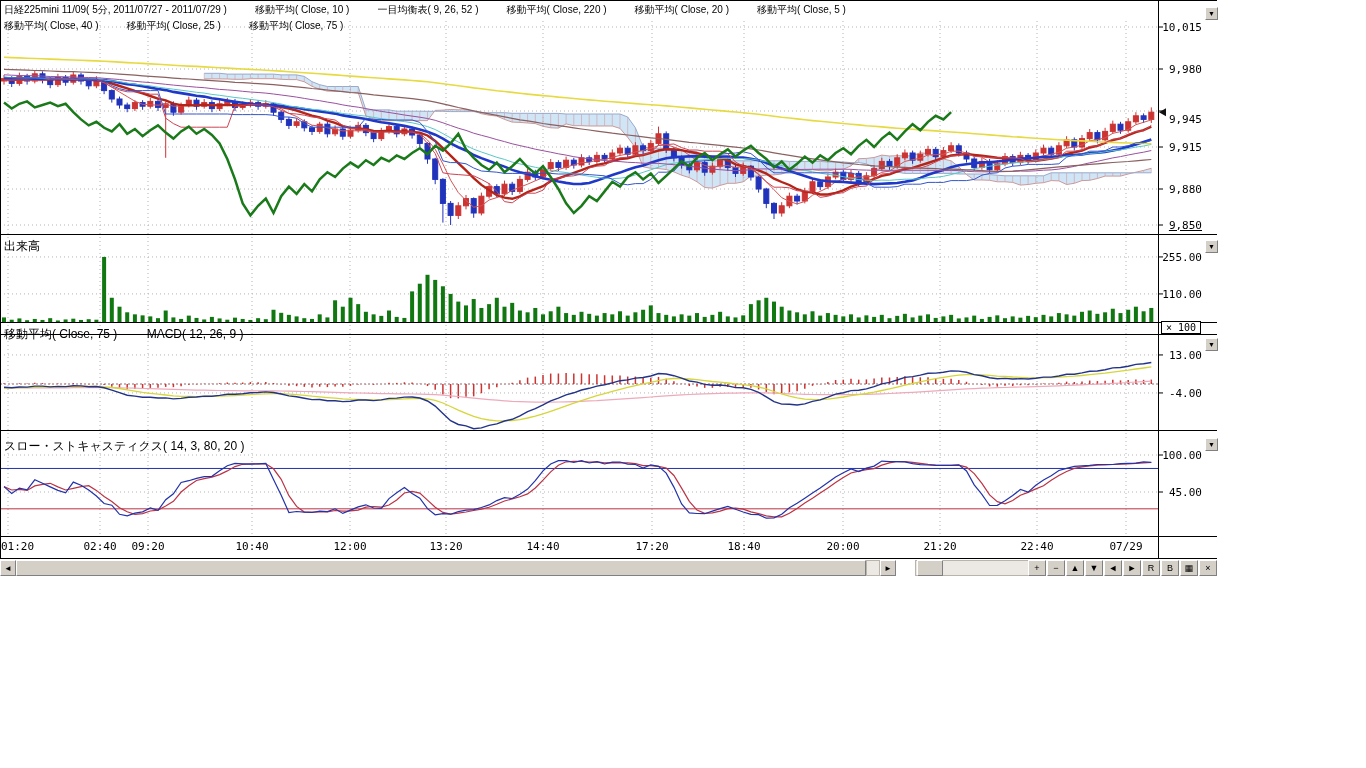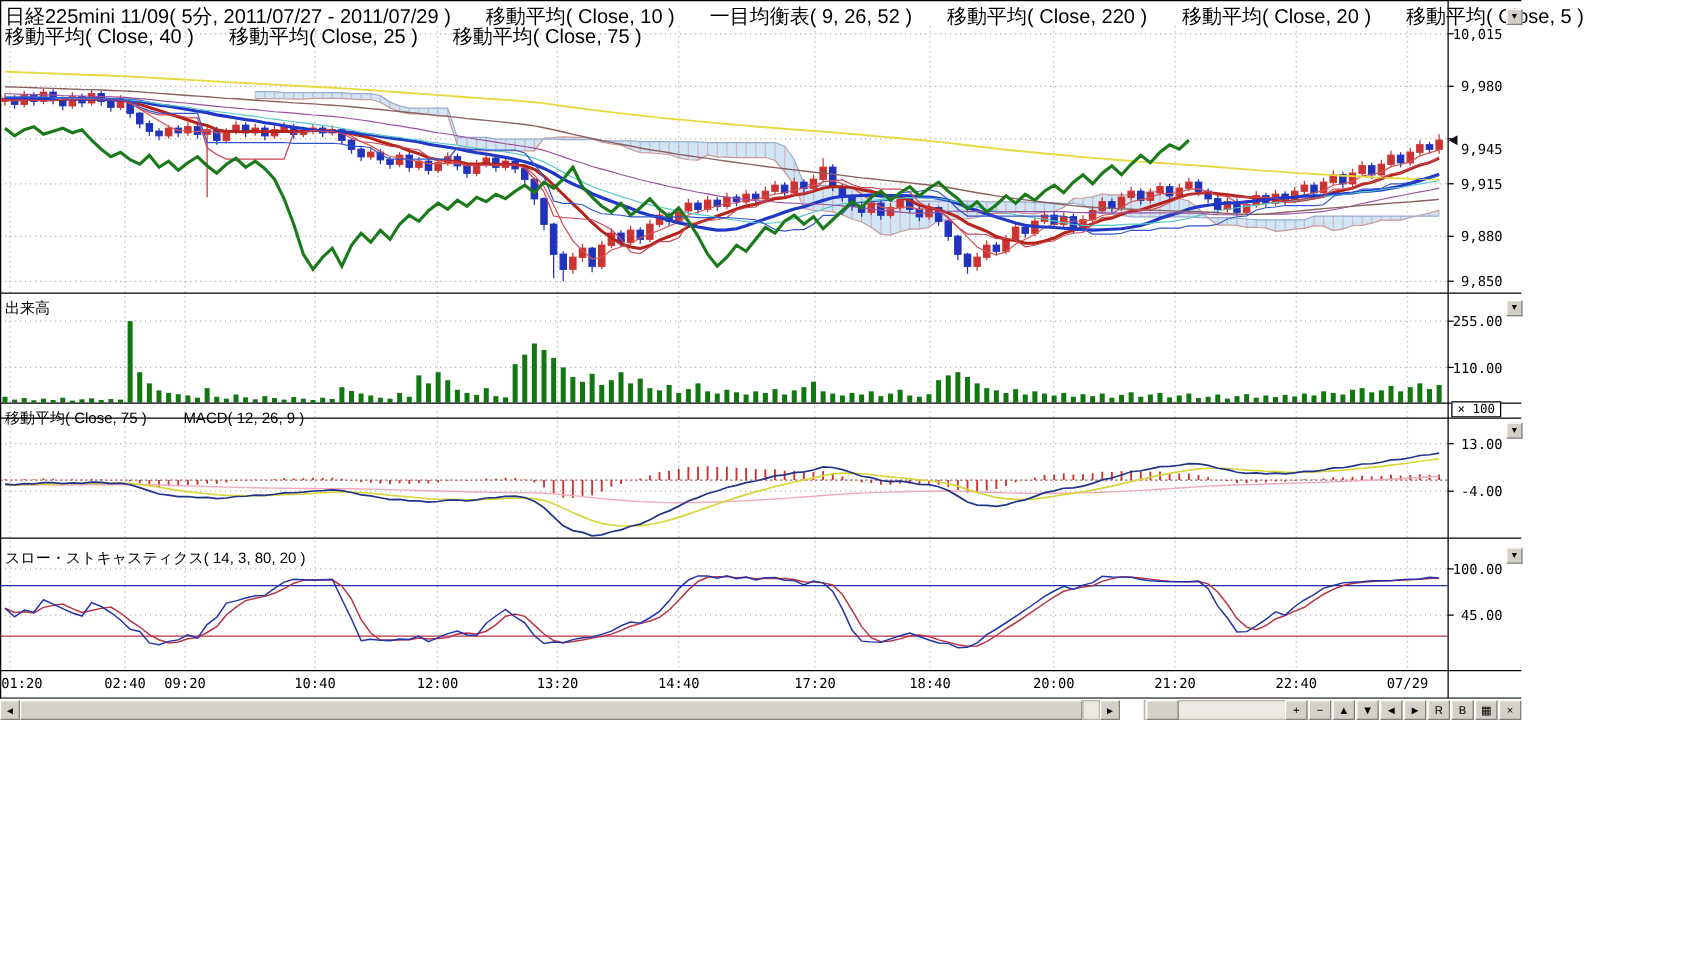--- a/index.html
+++ b/index.html
@@ -1,19 +1,19 @@
 <!DOCTYPE html>
 <html><head>
 <meta charset="utf-8">
 <style>
   html,body{margin:0;padding:0;background:#fff;}
   body{width:1366px;height:768px;overflow:hidden;font-family:"Liberation Sans","DejaVu Sans",sans-serif;color:#000;}
   .window{position:relative;width:1366px;height:768px;background:#fff;}
   #chart-svg{position:absolute;left:0;top:0;}
-  .hdr{position:absolute;left:4px;display:flex;gap:28px;font-size:16px;white-space:nowrap;z-index:6;}
+  .hdr{position:absolute;left:4px;display:flex;gap:28px;font-size:10px;white-space:nowrap;z-index:6;}
   .hdr1{top:3px;}
   .hdr2{top:19px;}
   .plabel{position:absolute;left:4px;font-size:12px;white-space:nowrap;z-index:6;}
   .plabel span{margin-right:26px;}
   .axlbl{position:absolute;left:1156px;width:46px;text-align:right;font-size:11px;font-family:"DejaVu Sans Mono","Liberation Mono",monospace;z-index:6;}
   .tlbl{position:absolute;top:540px;font-size:11px;font-family:"DejaVu Sans Mono","Liberation Mono",monospace;transform:translateX(-50%);white-space:nowrap;z-index:6;}
   .tlbl.first{transform:none;}
   .ddbtn{position:absolute;left:1205px;width:13px;height:13px;background:#d4d0c8;border:1px solid;border-color:#fff #808080 #808080 #fff;font-size:7px;line-height:9px;text-align:center;padding:0;z-index:6;cursor:pointer;}
   .mult{position:absolute;left:1161px;top:321px;border:1px solid #000;font-size:10px;line-height:11px;padding:0 4px;background:#fff;z-index:6;font-family:"DejaVu Sans Mono",monospace;}
   .sbpart{position:absolute;top:560px;height:16px;box-sizing:border-box;z-index:6;}
@@ -849,21 +849,21 @@
   <button class="ddbtn" style="top:240px"><span>▼</span></button>
   <button class="ddbtn" style="top:338px"><span>▼</span></button>
   <button class="ddbtn" style="top:438px"><span>▼</span></button>
 
   <div id="axis-overlay">
       <div class="axlbl" style="top: 21px; text-align: right;">10,015</div>
       <div class="axlbl" style="top: 63px;">9,980</div>
       <div class="axlbl" style="top: 113px;">9,945</div>
       <div class="axlbl" style="top: 141px;">9,915</div>
       <div class="axlbl" style="top: 183px;">9,880</div>
-      <div class="axlbl" style="top: 219px;">9,850</div>
+      <div class="axlbl" style="top: 219px; text-decoration: underline;">9,850</div>
       <div class="axlbl" style="top: 251px;">255.00</div>
       <div class="axlbl" style="top: 288px;">110.00</div>
       <div class="axlbl" style="top: 349px;">13.00</div>
       <div class="axlbl" style="top: 387px;">-4.00</div>
       <div class="axlbl" style="top: 449px;">100.00</div>
       <div class="axlbl" style="top: 486px;">45.00</div>
       <div class="tlbl first" style="left: 1px;">01:20</div>
       <div class="tlbl" style="left: 100px;">02:40</div>
       <div class="tlbl" style="left: 148px;">09:20</div>
       <div class="tlbl" style="left: 252px;">10:40</div>

